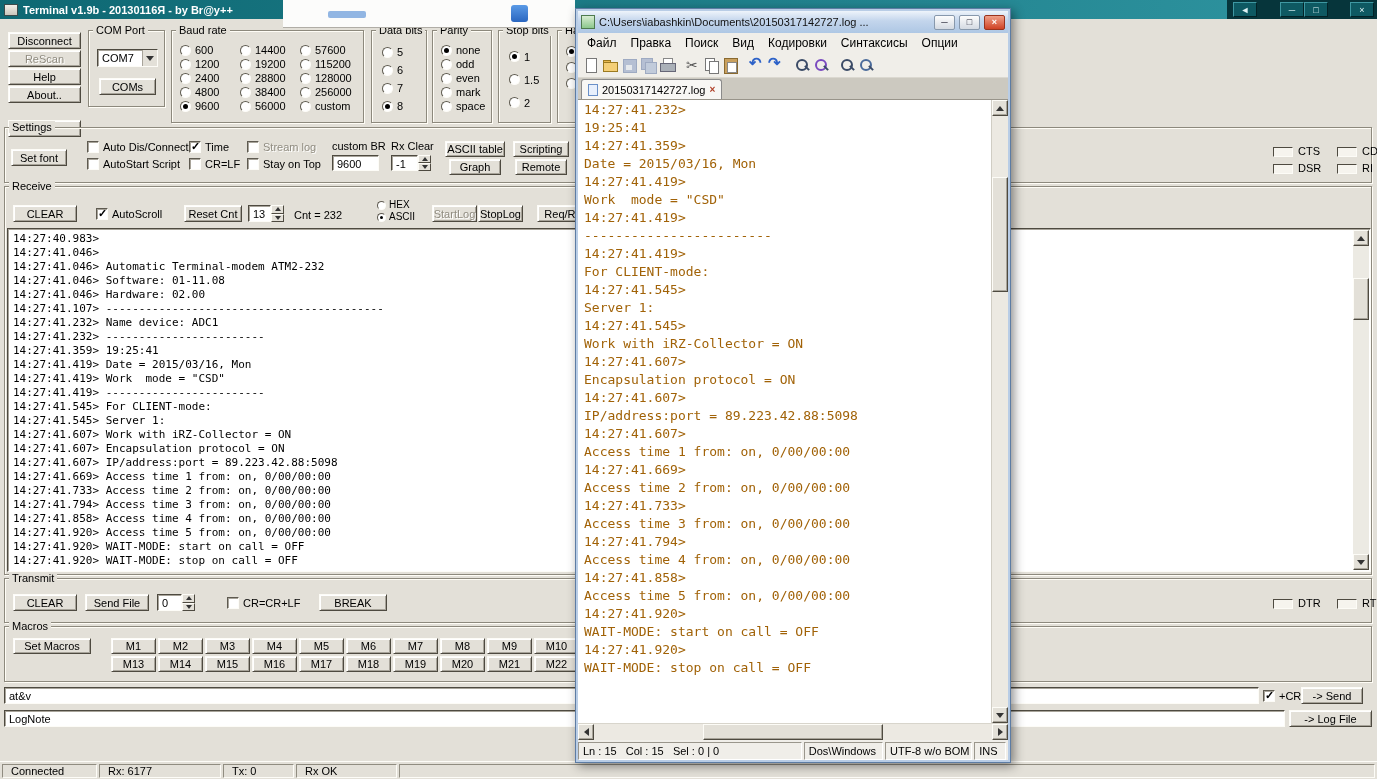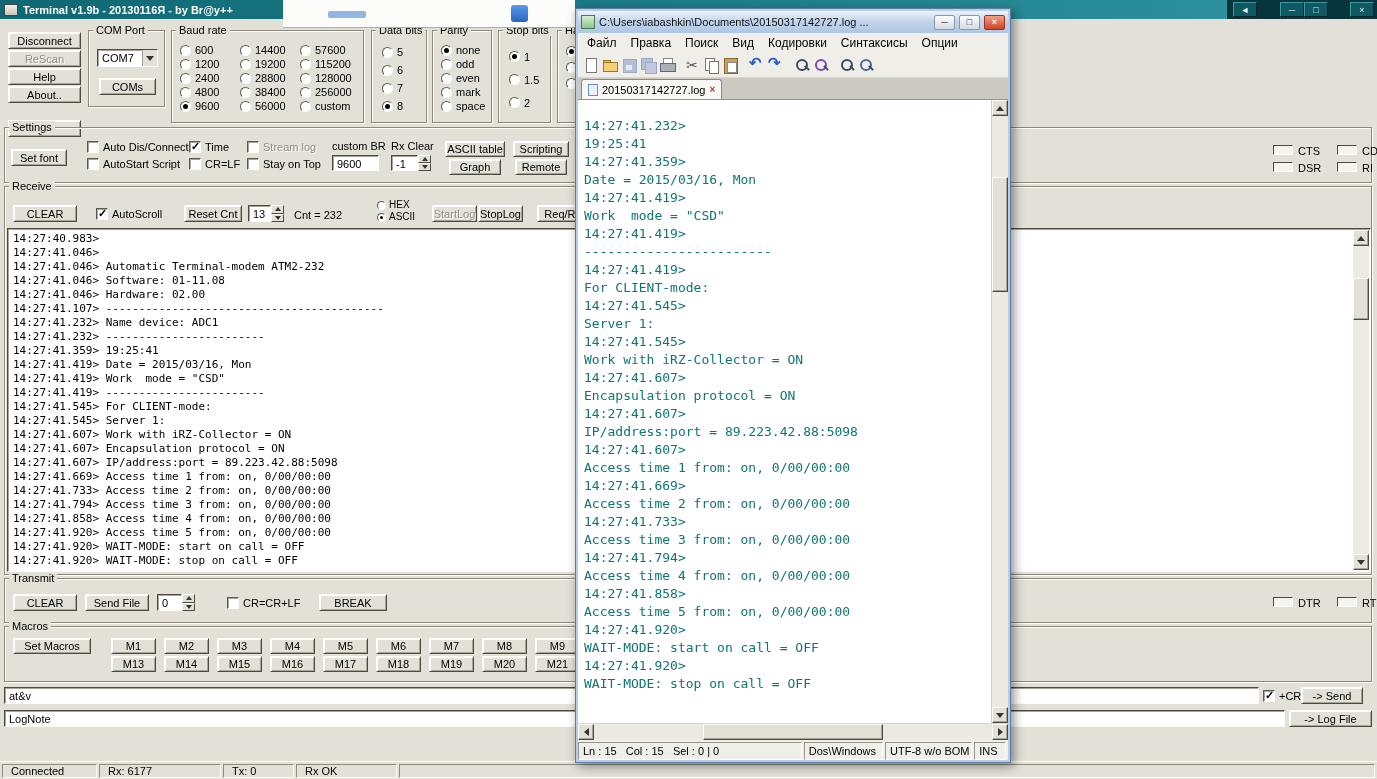--- a/index.html
+++ b/index.html
@@ -21,21 +21,21 @@
   .opt.c17{height:17px}
   .opt.sm{height:12px;gap:3px;font-size:10px}
   .opt.disabled .olabel{color:#908c80;text-shadow:1px 1px 0 #fff}
   .radio{width:11px;height:11px;border-radius:50%;background:#fff;border:1px solid;border-color:#5e5a50 #fdfcf7 #fdfcf7 #5e5a50;position:relative;flex:none}
   .radio.sm{width:9px;height:9px}
   .radio.on::after{content:'';position:absolute;left:2px;top:2px;width:5px;height:5px;border-radius:50%;background:#000}
   .radio.sm.on::after{left:2px;top:2px;width:3px;height:3px}
   .check{width:12px;height:12px;background:#fff;border:1px solid;border-color:#5e5a50 #fdfcf7 #fdfcf7 #5e5a50;box-shadow:inset 1px 1px 0 #a8a49a;position:relative;flex:none}
   .check.on::after{content:'✓';position:absolute;left:1px;top:-2px;font-size:11px;font-weight:bold;line-height:12px}
   .led{width:20px;height:10px;background:#f6f4ee;border:1px solid;border-color:#4e4a40 #fdfcf7 #fdfcf7 #4e4a40;flex:none}
-  .ledrow{position:absolute;display:flex;align-items:flex-start;gap:5px;font-size:11px}
+  .ledrow{position:absolute;display:flex;align-items:flex-end;gap:5px;font-size:11px}
   .dd{display:flex;background:#fff;border:1px solid;border-color:#4e4a40 #fdfcf7 #fdfcf7 #4e4a40;box-shadow:inset 1px 1px 0 #a8a49a}
   .dd-val{flex:1;padding:2px 0 0 4px;font-size:11px}
   .dd-btn{width:15px;background:#e3e0d8;border-left:1px solid #a8a49a;display:flex;align-items:center;justify-content:center}
   .spin{position:absolute;display:flex}
   .spin .sval{flex:1;background:#fff;border:1px solid;border-color:#4e4a40 #fdfcf7 #fdfcf7 #4e4a40;box-shadow:inset 1px 1px 0 #a8a49a;padding:2px 0 0 4px;font-size:11px}
   .spin .sbtns{width:13px;display:flex;flex-direction:column}
   .spin .sb{flex:1;background:#e3e0d8;border:1px solid;border-color:#fdfcf7 #4e4a40 #4e4a40 #fdfcf7;display:flex;align-items:center;justify-content:center}
   .tri{width:0;height:0;border-left:4px solid transparent;border-right:4px solid transparent}
   .tri.up{border-bottom:5px solid #333}
   .tri.down{border-top:5px solid #333}
@@ -47,21 +47,21 @@
   .sb-thumb{position:absolute;left:0;width:16px;background:#e3e0d8;border:1px solid;border-color:#fdfcf7 #4e4a40 #4e4a40 #fdfcf7;box-shadow:inset -1px -1px 0 #a8a49a}
 
   
   .term-titlebar{position:absolute;left:0;top:0;width:1377px;height:19px;background:linear-gradient(90deg,#0e6873,#2f95a1);display:flex;align-items:center;padding-left:4px;gap:5px}
   .term-icon{width:14px;height:12px;background:linear-gradient(#f0efe8,#c9c6bc);border:1px solid #3a4a4a;flex:none}
   .term-title{color:#fff;font-weight:bold;font-size:11px;white-space:nowrap}
   .term-client{position:absolute;left:0;top:19px;width:1377px;height:760px;background:#e3e0d8}
   .olabel{line-height:12px}
   .lbtn{height:17px;margin-bottom:1px}
   .lbtn.gap{margin-top:16px}
-  .mbtn{width:45px;height:16px;margin-right:8px;flex:none}
+  .mbtn{width:45px;height:16px;margin-right:2px;flex:none}
   .rx-log{font:11px/14px "DejaVu Sans Mono",monospace;padding:3px 5px;white-space:pre;overflow:hidden;height:100%;color:#000}
   .field{font-size:11px;padding:2px 0 0 4px;white-space:pre;overflow:hidden}
   .stat{position:absolute;left:0;top:761px;width:1377px;height:18px;background:#e3e0d8;border-top:1px solid #fdfcf7}
   .stat-cell{position:absolute;top:2px;height:14px;border:1px solid;border-color:#908c80 #fdfcf7 #fdfcf7 #908c80;padding:0 8px;font-size:11px;line-height:12px;white-space:pre}
 
   
   .bg-frag{position:absolute;background:#fcfcfb;border-bottom:1px solid #b0ada6;z-index:5}
   .rbar{position:absolute;background:#06353b;z-index:6}
   .rbtn{position:absolute;top:2px;width:24px;height:15px;background:#0e5962;border:1px solid;border-color:#3e98a2 #032226 #032226 #3e98a2;color:#dff2f4;font-size:9px;display:flex;align-items:center;justify-content:center}
 
@@ -98,21 +98,21 @@
   .i-find::before,.i-findrep::before,.i-zoomin::before,.i-zoomout::before{content:'';position:absolute;left:3px;top:3px;width:8px;height:8px;border:2px solid #3a4a66;border-radius:50%}
   .i-find::after,.i-findrep::after,.i-zoomin::after,.i-zoomout::after{content:'';position:absolute;left:11px;top:11px;width:6px;height:2px;background:#3a4a66;transform:rotate(45deg)}
   .i-findrep::before{border-color:#7a4ac0}
   .i-zoomout::before{border-color:#4a6a9a}
   .tabbar{height:22px;background:#ccc9c0;display:flex;align-items:flex-end;padding-left:3px;border-bottom:1px solid #98948a;flex:none}
   .tab{height:20px;background:#f8f7f4;display:flex;align-items:center;gap:4px;padding:0 6px;border:1px solid #8a8a8a;border-bottom:none;border-radius:3px 3px 0 0;font-size:11px;white-space:nowrap}
   .tabdoc{width:10px;height:12px;background:#e8f0fc;border:1px solid #6a90c8;flex:none}
   .tab-x{color:#b04028;font-weight:bold;font-size:10px}
   .editor{position:relative;background:#fff;display:flex;flex:1;overflow:hidden}
   .gutter{width:30px;background:#ebebeb;color:#888;text-align:right;padding:3px 5px 0 0;font:11px/18px "DejaVu Sans Mono",monospace;border-right:1px solid #d0d0d0;white-space:pre;overflow:hidden}
-  .code{flex:1;padding:17px 0 0 6px;font:13px/18px "DejaVu Sans Mono",monospace;color:#0f766e;white-space:pre;overflow:hidden}
+  .code{flex:1;padding:1px 0 0 6px;font:13px/18px "DejaVu Sans Mono",monospace;color:#a16207;white-space:pre;overflow:hidden}
   .npp-vsb{position:absolute;right:0;top:0;width:17px;height:100%;background:#ece9e2;border-left:1px solid #d0cdc4}
   .npp-hsb{height:17px;position:relative;background:#ece9e2;border-top:1px solid #d8d5cc;flex:none}
   .npp-status{height:20px;background:#f0eee9;display:flex;align-items:stretch;padding-top:2px;flex:none}
   .ns-cell{border:1px solid;border-color:#9a968c #fff #fff #9a968c;margin-right:2px;padding:2px 4px 0 4px;font-size:11px;white-space:pre;overflow:hidden}
 </style>
 </head>
 <body>
 
 <div class="term-titlebar">
   <span class="term-icon"></span>

